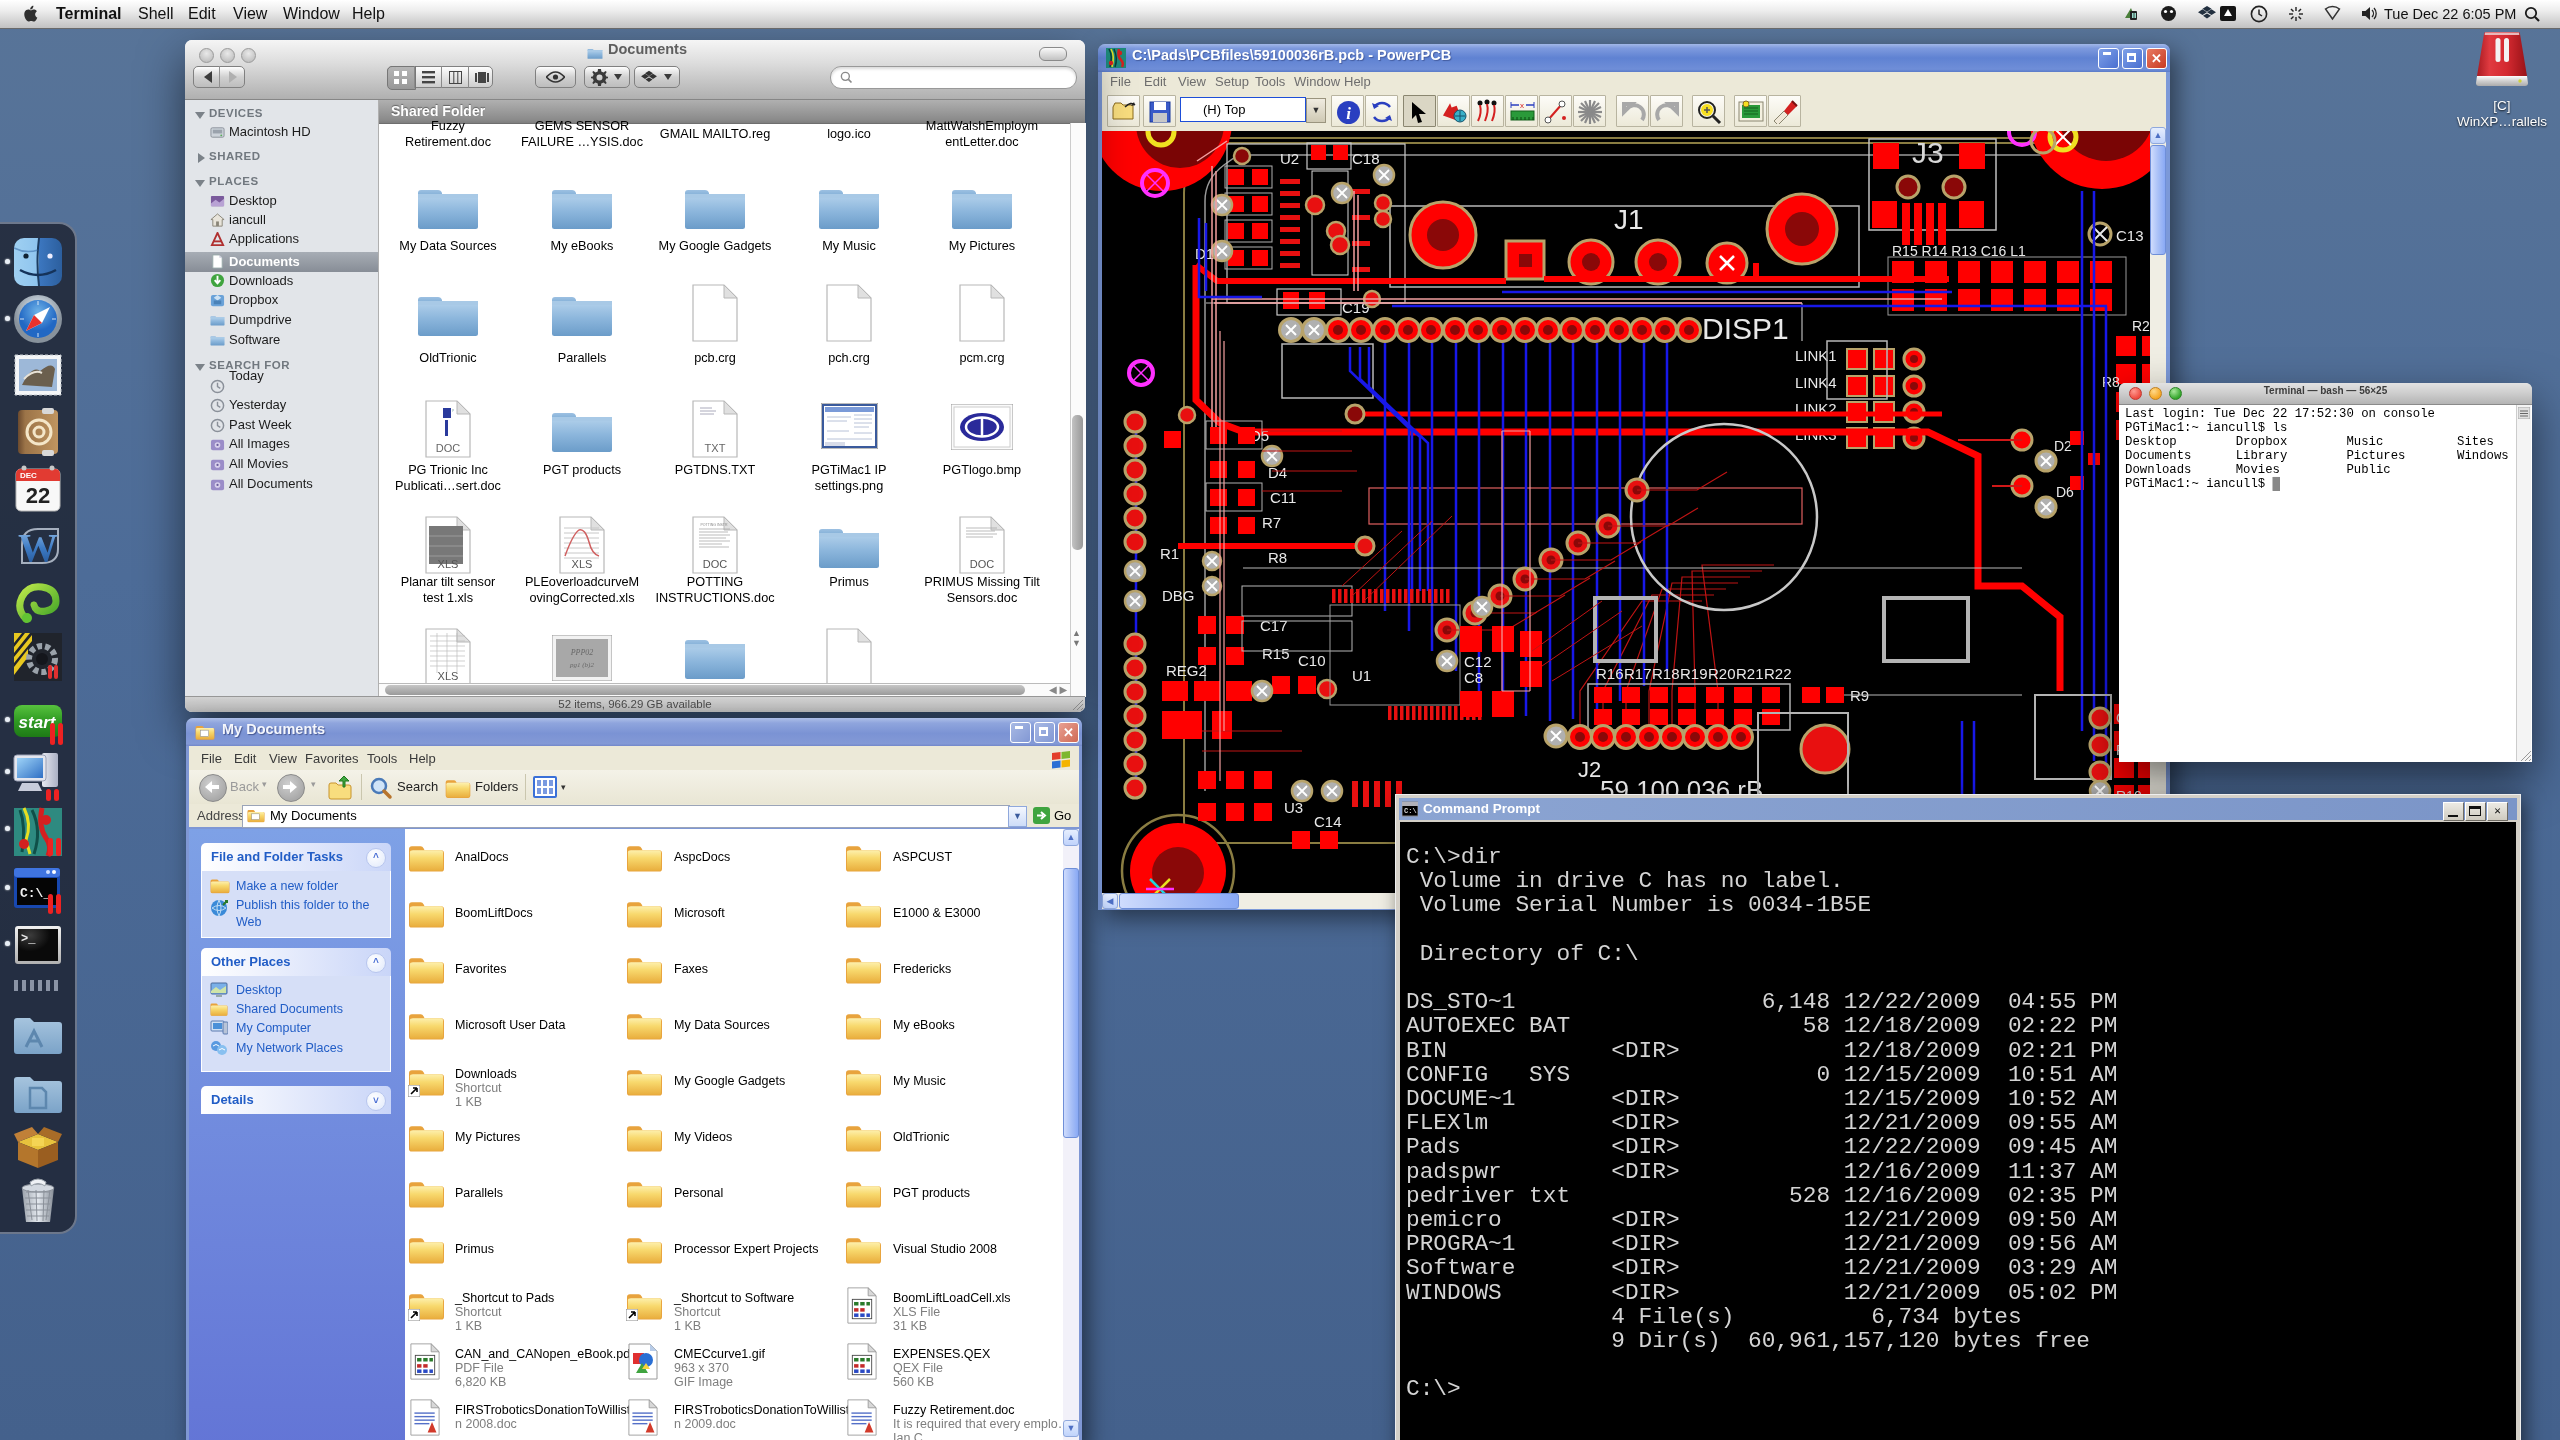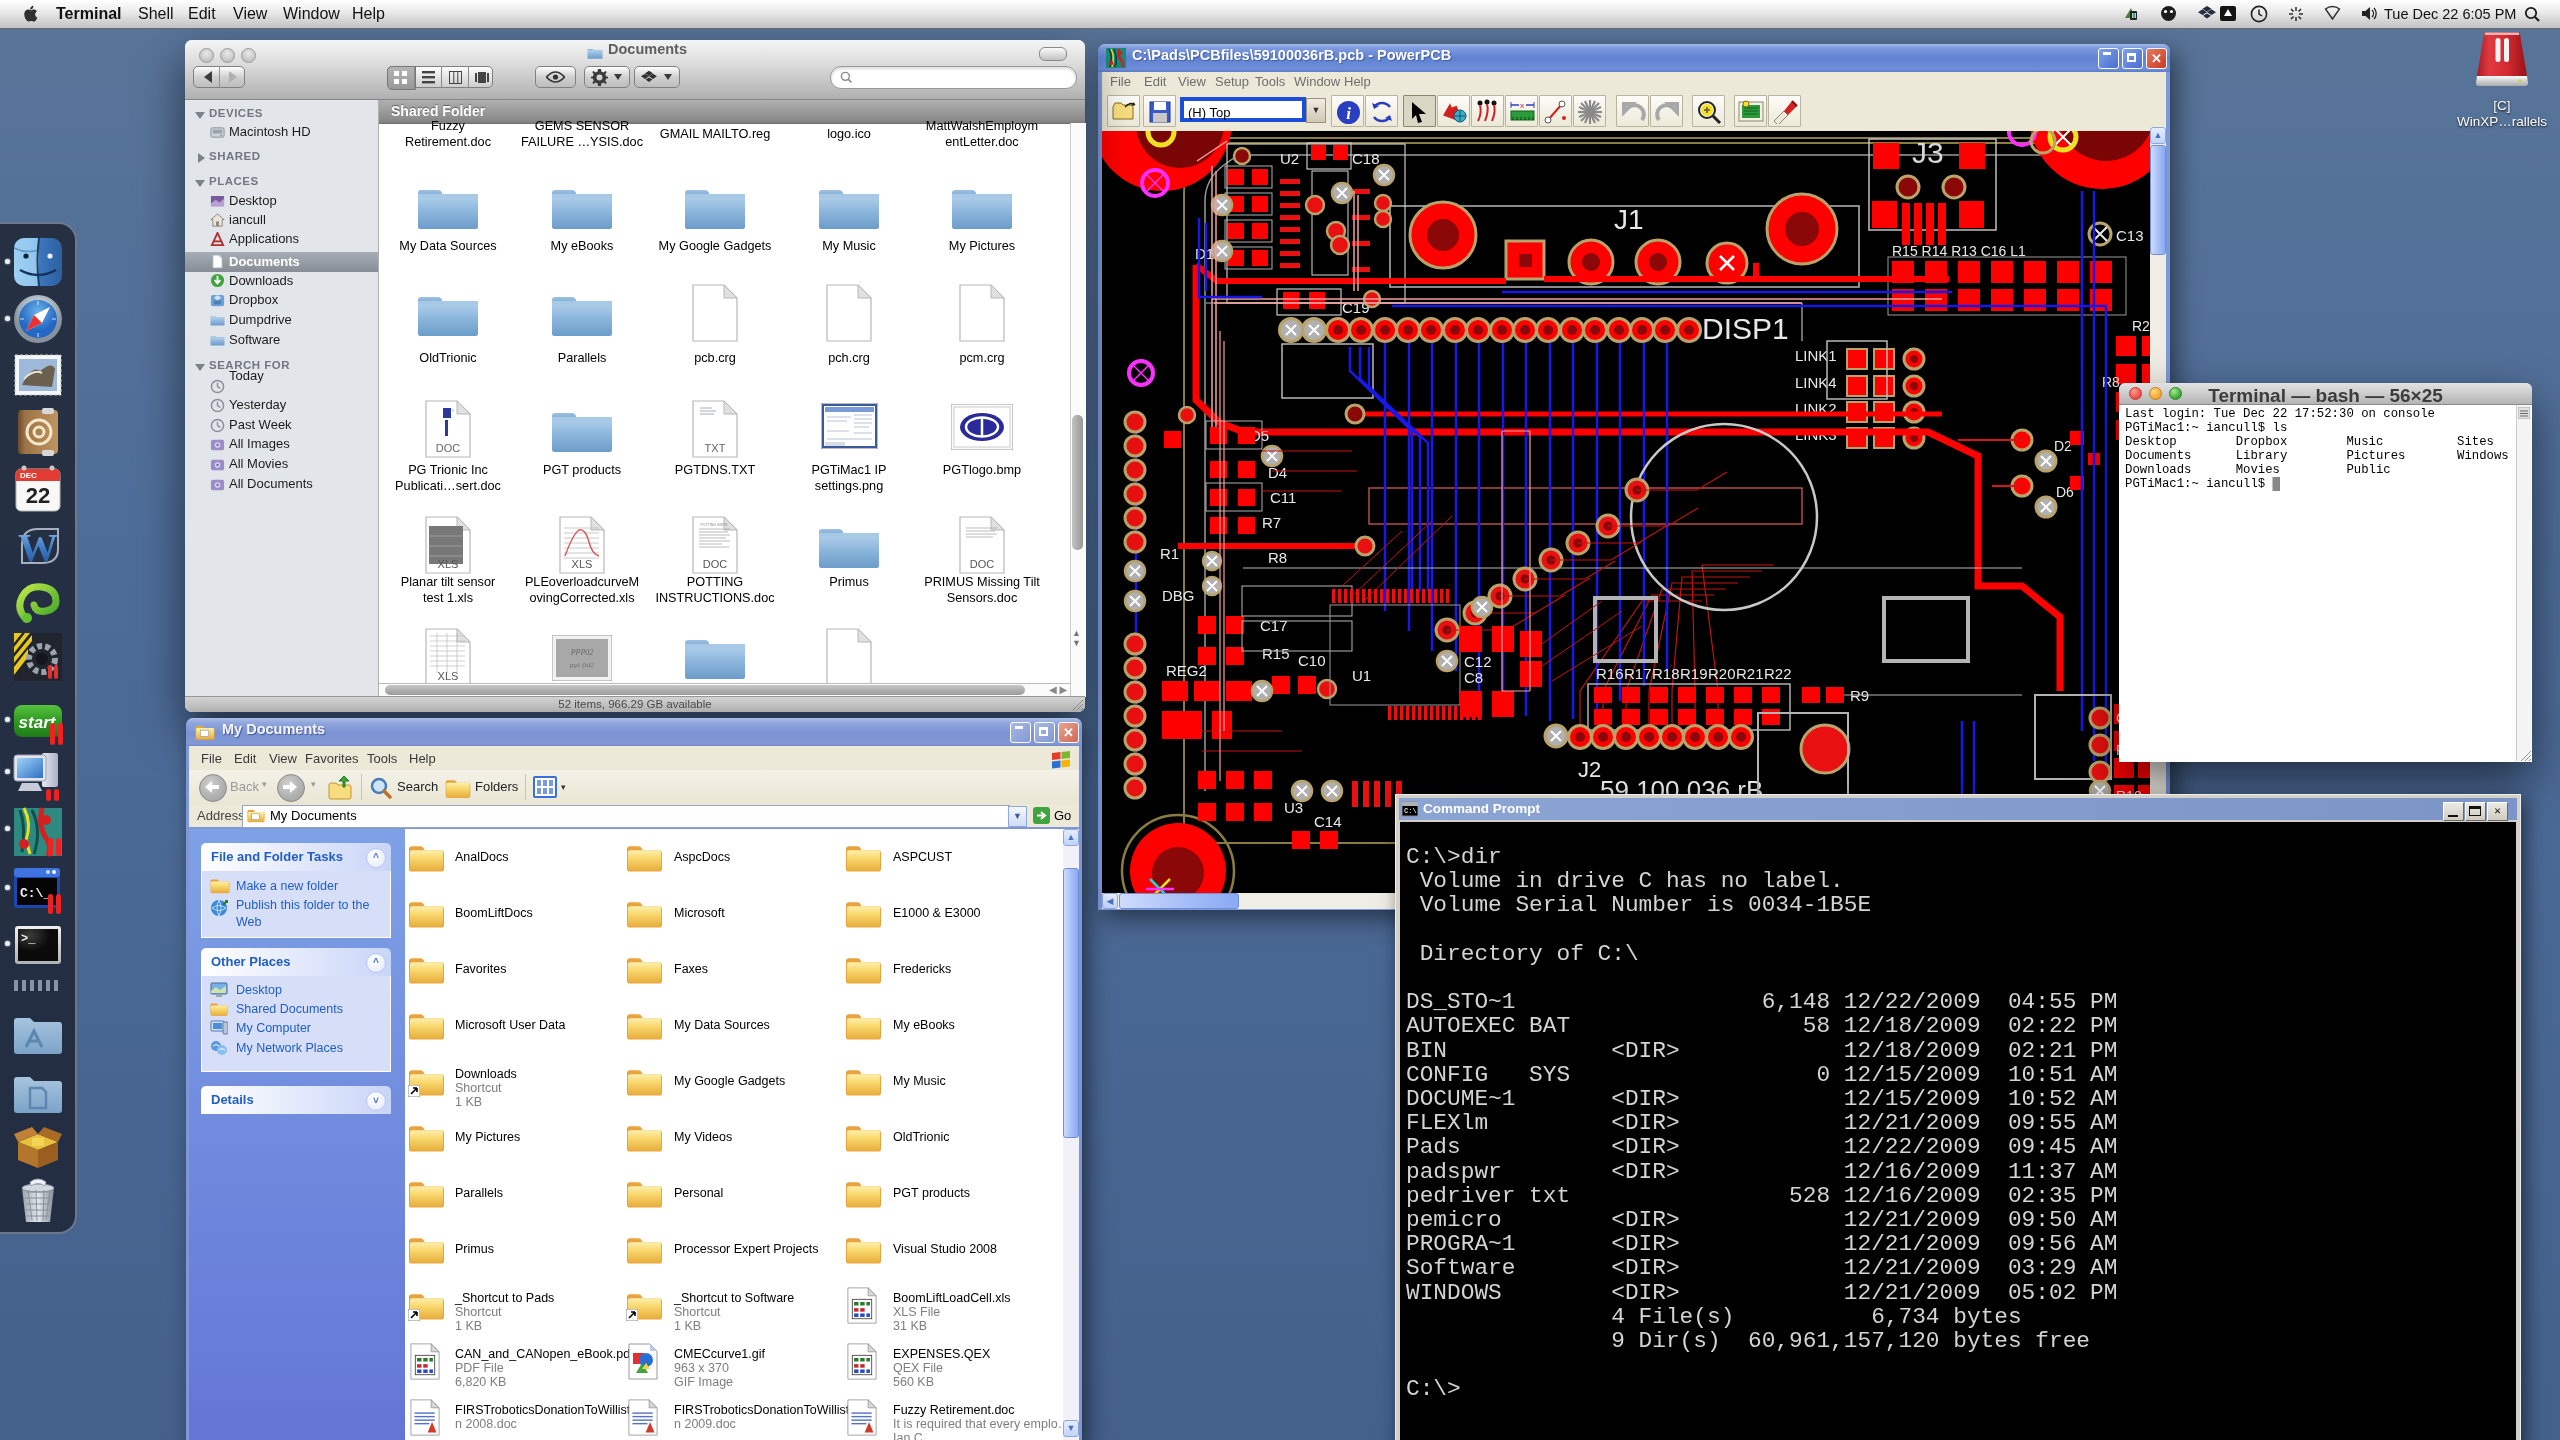--- a/index.html
+++ b/index.html
@@ -1175,21 +1175,21 @@
     <div class="pbt" style="left:5px;"><svg width="26" height="24" style="margin:3px">
           <path d="M2 8 L2 20 L22 20 L22 6 L12 6 L10 4 L4 4 Z" fill="#f8dd7e" stroke="#8a6a1c"></path>
           <path d="M14 8 Q20 2 24 6" stroke="#222" fill="none" stroke-width="1.5"></path>
           <path d="M24 6 L20 7 L23 3 Z" fill="#222"></path>
         </svg></div>
     <div class="pbt" style="left:41px;"><svg width="24" height="24" style="margin:4px">
           <rect x="2" y="2" width="20" height="20" fill="#3a5ac8" stroke="#1a3a9c"></rect>
           <rect x="6" y="2" width="12" height="8" fill="#fff"></rect>
           <rect x="5" y="13" width="14" height="9" fill="#c8c8c8"></rect>
         </svg></div>
-    <div style="position:absolute;left:78px;top:5px;width:126px;height:25px;background:#fff;border:4px solid #1d4ed8;font-size:13px;color:#000;line-height:24px;padding-left:4px;box-sizing:border-box;">(H) Top</div>
+    <div style="position:absolute;left:78px;top:5px;width:126px;height:25px;background:#fff;border:1px solid #1d4ed8;font-size:13px;color:#000;line-height:24px;padding-left:22px;box-sizing:border-box;">(H) Top</div>
     <div style="position:absolute;left:204px;top:6px;width:18px;height:23px;background:linear-gradient(180deg,#f0ece0,#cfc9b4);border:1px solid #9a947e;color:#333;font-size:9px;text-align:center;line-height:22px;">▼</div>
     <div class="pbt" style="left:229px;"><svg width="25" height="25" style="margin:3.5px">
           <circle cx="12.5" cy="12.5" r="11.5" fill="#2a3fc0"></circle>
           <text x="12.5" y="19" text-anchor="middle" font-size="17" font-weight="bold" font-style="italic" fill="#fff" font-family="Liberation Serif">i</text>
         </svg></div>
     <div class="pbt" style="left:263px;"><svg width="26" height="26" style="margin:3px" viewBox="0 0 26 26">
           <path d="M21 8 A10 10 0 0 0 5 8 M5 18 A10 10 0 0 0 21 18" stroke="#2a3fc0" stroke-width="2.5" fill="none"></path>
           <path d="M3 4 L5 10 L10 7 Z M23 22 L21 16 L16 19 Z" fill="#2a3fc0"></path>
         </svg></div>
     <div class="pbt" style="left:301px;background:#dad6c4;border-color:#8a8670;"><svg width="22" height="24" style="margin:4px">
@@ -1755,21 +1755,21 @@
   <div class="xparrow" style="left:4px;top:849px;height:16px;line-height:14px;">◀</div>
   <div class="xpthumb" style="left:21px;top:849px;width:120px;height:16px;"></div>
   <div class="xparrow" style="left:1036px;top:849px;height:16px;line-height:14px;">▶</div>
 </div>
 
 <div class="macwin" id="term">
   <div id="term-t">
     <div style="position:absolute;left:10px;top:4px;width:13px;height:13px;border-radius:50%;background:radial-gradient(circle at 35% 30%,#ff9a90,#ee4b40 70%);border:1px solid #c03830;box-sizing:border-box;"></div>
     <div style="position:absolute;left:30px;top:4px;width:13px;height:13px;border-radius:50%;background:radial-gradient(circle at 35% 30%,#ffd98a,#f5a623 70%);border:1px solid #c08020;box-sizing:border-box;"></div>
     <div style="position:absolute;left:50px;top:4px;width:13px;height:13px;border-radius:50%;background:radial-gradient(circle at 35% 30%,#a8e89a,#34a62c 70%);border:1px solid #2a8424;box-sizing:border-box;"></div>
-    <div style="position:absolute;left:0;right:0;top:2px;text-align:center;font-size:19px;font-weight:bold;color:#3c3c3c;">Terminal — bash — 56×25</div>
+    <div style="position:absolute;left:0;right:0;top:2px;text-align:center;font-size:10px;font-weight:bold;color:#3c3c3c;">Terminal — bash — 56×25</div>
   </div>
   <pre>Last login: Tue Dec 22 17:52:30 on console
 PGTiMac1:~ iancull$ ls
 Desktop        Dropbox        Music          Sites
 Documents      Library        Pictures       Windows
 Downloads      Movies         Public
 PGTiMac1:~ iancull$ <span style="background:#888;color:#888;">█</span></pre>
   <div style="position:absolute;right:1px;top:22px;width:14px;height:356px;background:#f4f4f4;border-left:1px solid #ccc;"></div>
   <svg style="position:absolute;right:2px;top:24px" width="12" height="12">
       <rect width="12" height="12" fill="#e0e0e0" stroke="#aaa"></rect>

